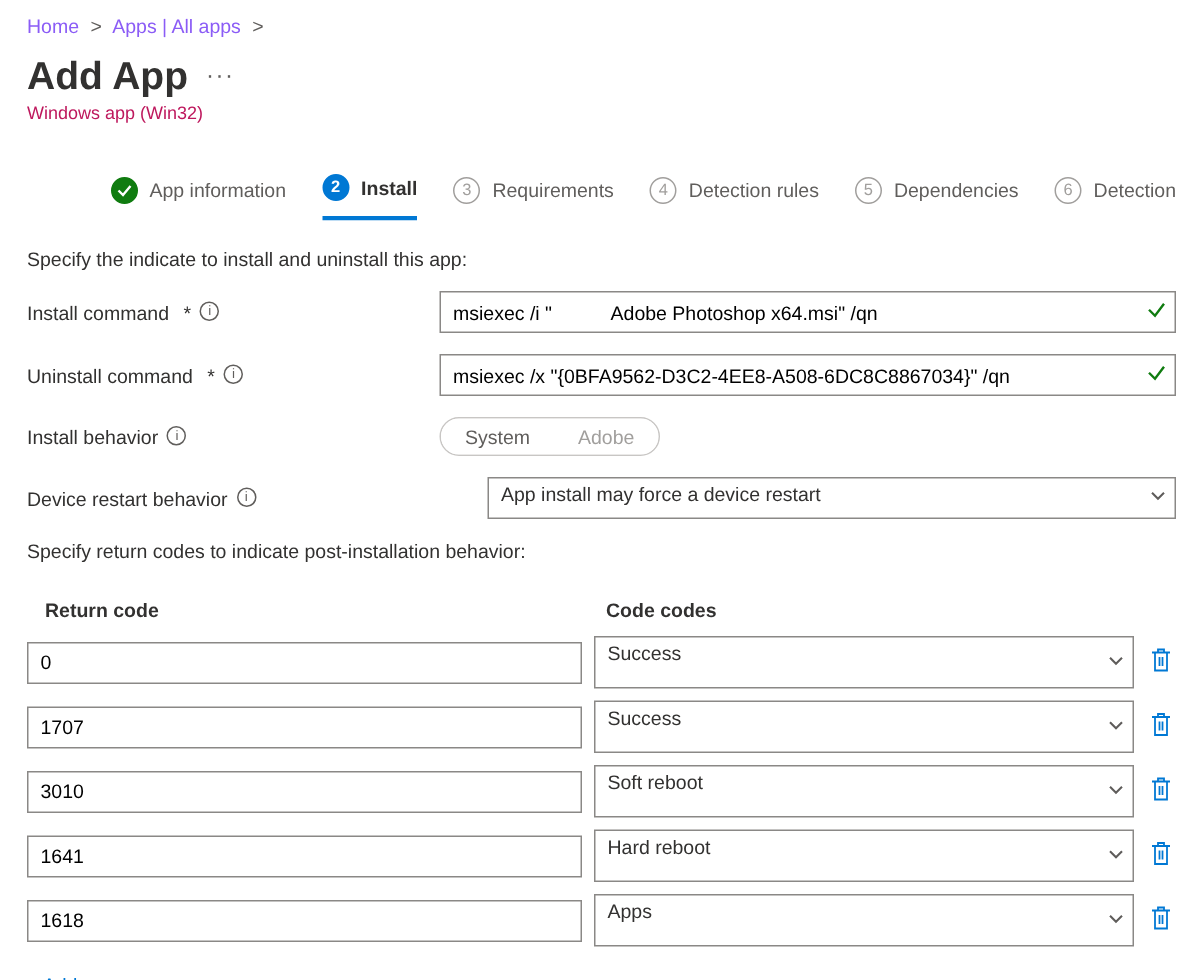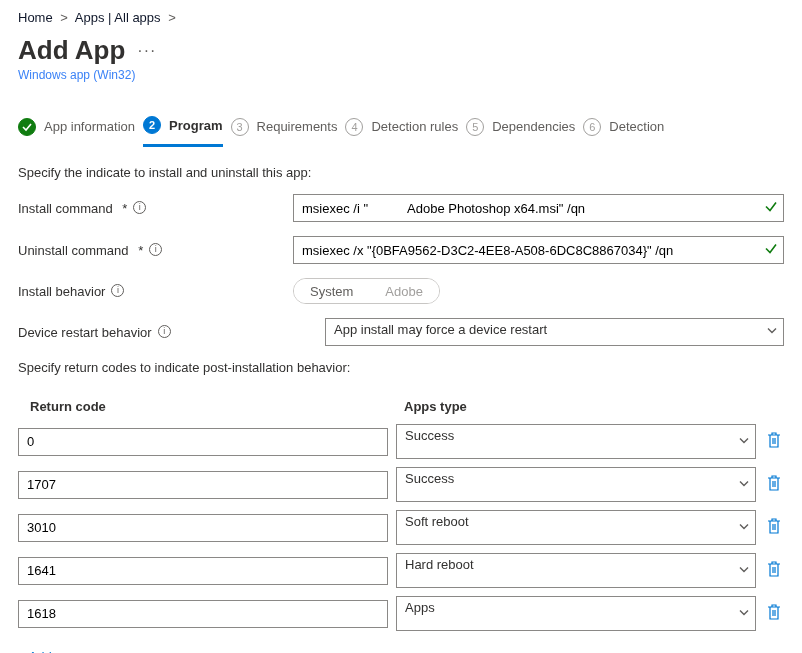--- a/index.html
+++ b/index.html
@@ -4,28 +4,28 @@
 <style>
   * { box-sizing: border-box; margin: 0; padding: 0; }
   body {
     font-family: "Segoe UI", Arial, sans-serif;
     font-size: 13px;
     color: #323130;
     background: #fff;
     padding: 10px 18px;
     width: 802px;
   }
-  a { color: #0f172a; text-decoration: none; }
+  a { color: #8b5cf6; text-decoration: none; }
   .breadcrumb { font-size: 13px; color: #0078d4; margin-bottom: 10px; }
   .breadcrumb .sep { color: #605e5c; margin: 0 4px; }
   .title-row { display: flex; align-items: center; gap: 12px; margin-top: 4px; }
   h1 { font-size: 26px; font-weight: 600; color: #323130; }
   .more-dots { color: #605e5c; font-size: 16px; letter-spacing: 1px; cursor: pointer; }
-  .subtitle { color: #3b82f6; font-size: 12px; margin-top: 2px; margin-bottom: 28px; }
-  .tabs { display: flex; gap: 8px; border-bottom: 0; margin-bottom: 18px; overflow: hidden; white-space: nowrap; }
+  .subtitle { color: #be185d; font-size: 12px; margin-top: 2px; margin-bottom: 28px; }
+  .tabs { display: flex; gap: 24px; border-bottom: 0; margin-bottom: 18px; overflow: hidden; white-space: nowrap; justify-content: flex-end; }
   .tab { display: flex; align-items: center; gap: 8px; padding: 6px 0 10px 0; color: #605e5c; cursor: pointer; }
   .tab.active { color: #323130; border-bottom: 3px solid #0078d4; font-weight:600; }
   .tab .step-icon {
     width: 18px; height: 18px; border-radius: 50%;
     display: inline-flex; align-items: center; justify-content: center;
     font-size: 11px; border: 1px solid #a19f9d; color: #a19f9d;
   }
   .tab.done .step-icon { background: #107c10; border-color: #107c10; color: #fff; }
   .tab.active .step-icon { background: #0078d4; border-color: #0078d4; color: #fff; }
   .section-text { font-size: 13px; color: #323130; margin: 12px 0 14px 0; }
@@ -115,21 +115,21 @@
   <div class="tab done">
     <span class="step-icon">
       <svg width="10" height="10" viewBox="0 0 10 10">
           <path d="M1 5 L4 8 L9 2" stroke="#fff" stroke-width="1.6" fill="none"></path>
         </svg>
     </span>
     <span>App information</span>
   </div>
   <div class="tab active">
     <span class="step-icon">2</span>
-    <span>Program</span>
+    <span>Install</span>
   </div>
   <div class="tab">
     <span class="step-icon">3</span>
     <span>Requirements</span>
   </div>
   <div class="tab">
     <span class="step-icon">4</span>
     <span>Detection rules</span>
   </div>
   <div class="tab">
@@ -211,21 +211,21 @@
   </div>
 </div>
 
 
 <div class="section-text">Specify return codes to indicate post-installation behavior:</div>
 
 
 <div class="return-codes">
   <div class="rc-header">
     <div class="col-code">Return code</div>
-    <div class="col-type">Apps type</div>
+    <div class="col-type">Code codes</div>
   </div>
   <div id="rc-rows">
       <div class="rc-row">
         <input type="text" class="rc-code" value="0" style="">
         <div class="rc-type-wrap">
           <div class="rc-type">Success</div>
           <span class="chev"><svg width="12" height="12" viewBox="0 0 12 12">
               <path d="M2 4 L6 8 L10 4" stroke="#605e5c" stroke-width="1.4" fill="none"></path>
             </svg></span>
         </div>

